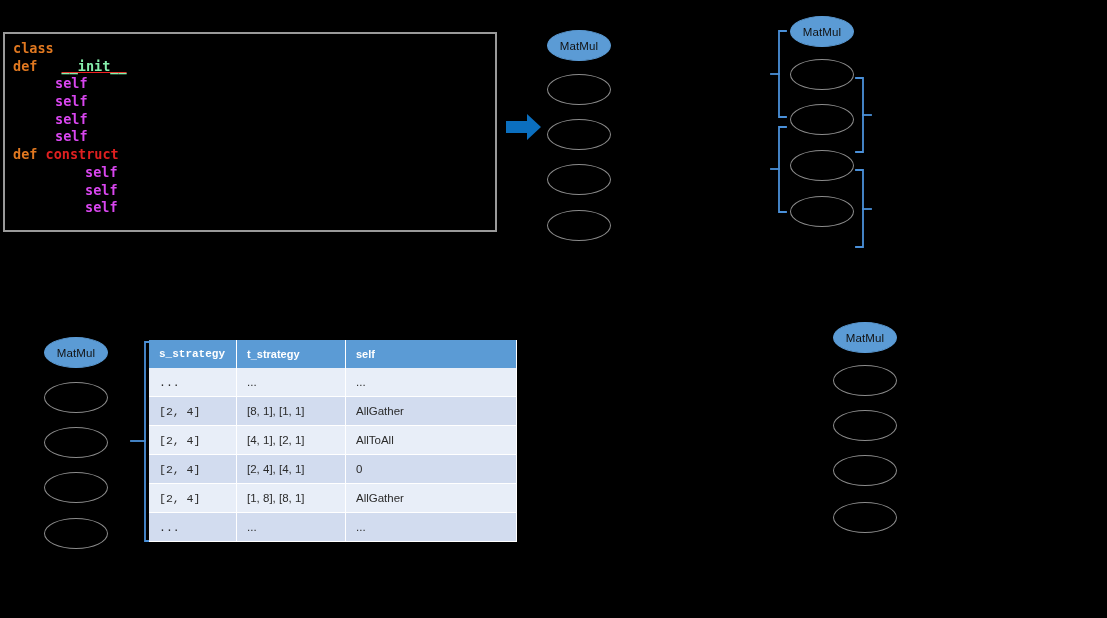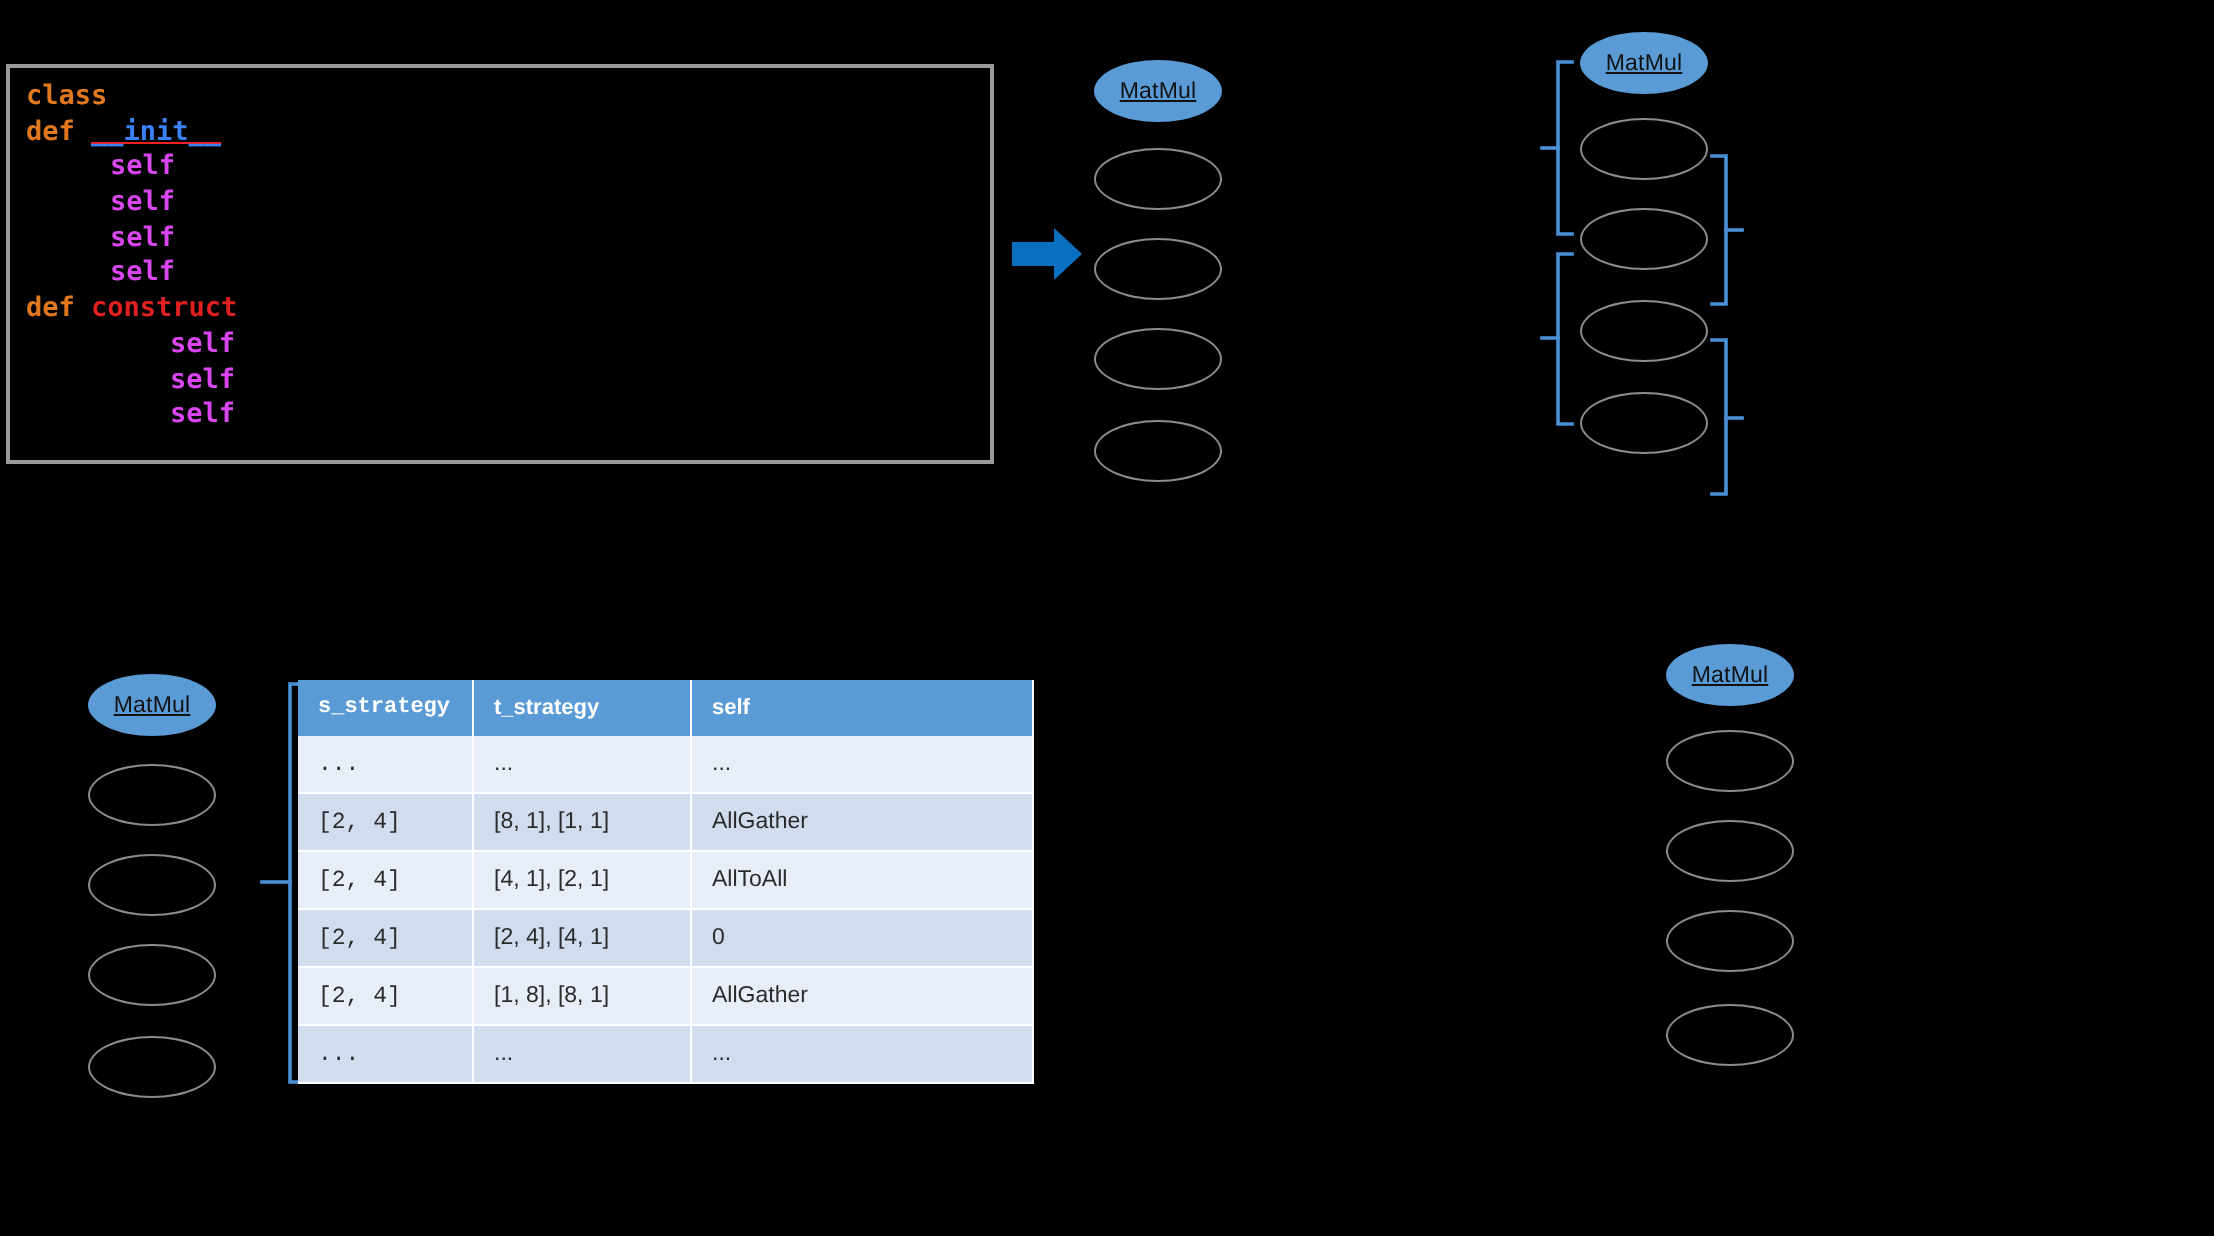--- a/index.html
+++ b/index.html
@@ -38,21 +38,21 @@
     padding: 6px 0 0 8px;
     font-family: "DejaVu Sans Mono", "Liberation Mono", monospace;
     font-size: 13.5px;
     font-weight: bold;
     line-height: 17.7px;
     white-space: pre;
   }
   .ln { display: block; height: 17.7px; }
   .kw-orange { color: #e07820; }
   .kw-red { color: #e02020; margin-top: 44px; }
-  .kw-dunder { color: #3b82f6; text-decoration: underline; text-decoration-color:#ef2020;}
+  .kw-dunder { color: #86efac; text-decoration: underline; text-decoration-color:#ef2020;margin-left:16px;}
   .kw-self { color: #d946ef; }
   .ind1 { padding-left: 42px; }
   .ind2 { padding-left: 72px; }
 
   
   .arrow {
     position: absolute;
     left: 506px;
     top: 112px;
     width: 36px;
@@ -72,21 +72,20 @@
   }
   .ellipse.matmul {
     background: #5b9bd5;
     border: 1.5px solid #5b9bd5;
     color: #111111;
     font-size: 11.5px;
     display: flex;
     align-items: center;
     justify-content: center;
     letter-spacing: 0.1px;
-    text-decoration: underline;
   }
 
   
   .bracket-layer {
     position: absolute;
     left: 0; top: 0;
     width: 1107px; height: 618px;
     pointer-events: none;
   }
 

